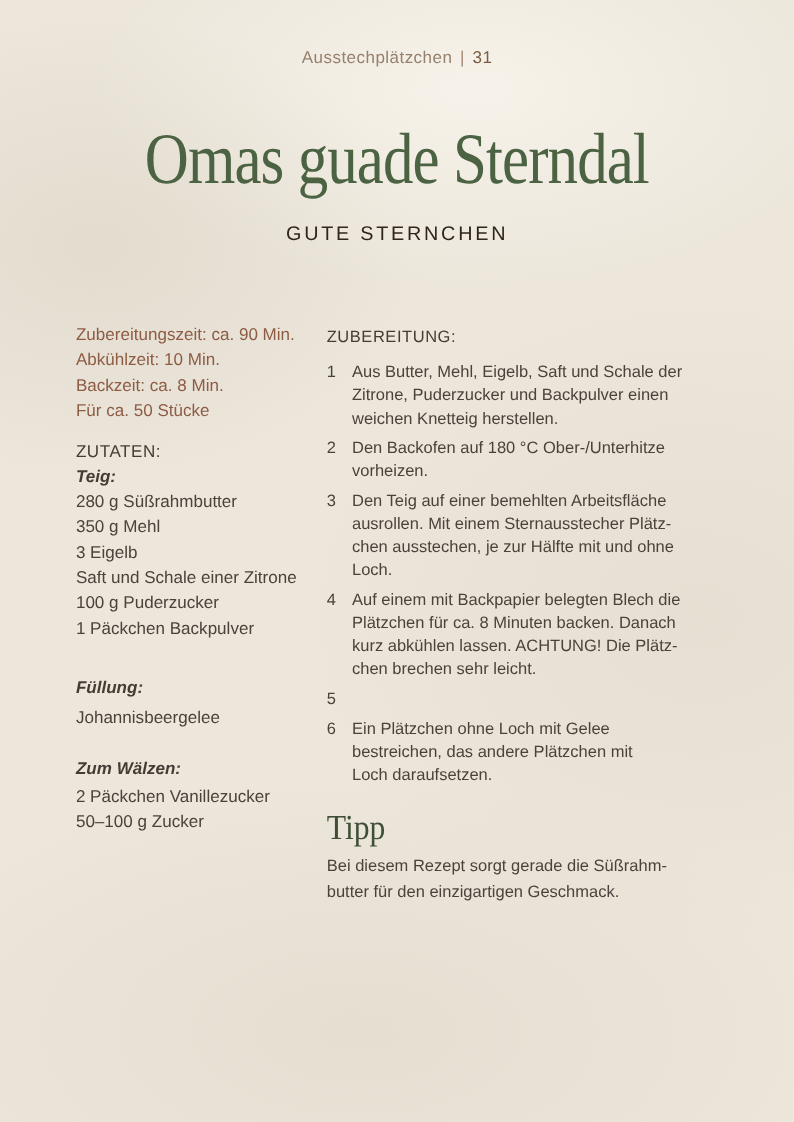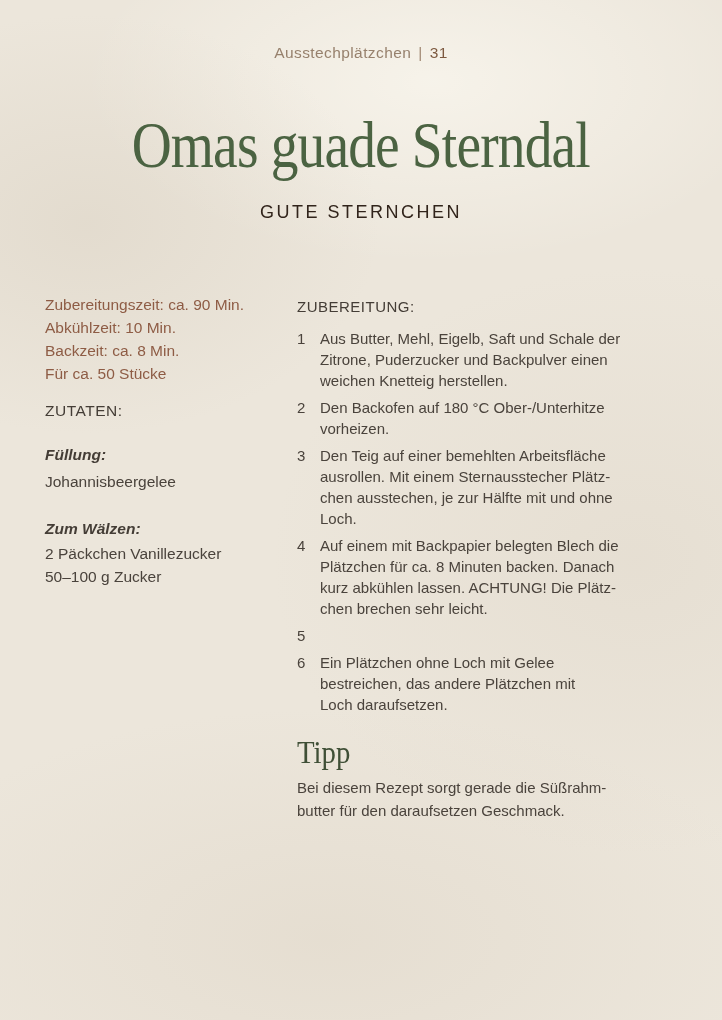--- a/index.html
+++ b/index.html
@@ -55,38 +55,38 @@
     text-align: center;
     font-size: 18px;
     font-weight: 400;
     letter-spacing: 2.5px;
     color: #31241b;
   }
 
   
   .left-col {
     position: absolute;
-    top: 293px; left: 45px;
+    top: 293px; left: 69px;
     width: 250px;
     font-size: 15.5px;
     line-height: 23px;
     white-space: nowrap;
   }
   .meta-block { color: #8e5c45; }
   .sec-heading {
     letter-spacing: 0.5px;
     color: #443d36;
   }
   .left-col .sec-heading { margin-top: 14px; }
   .group-label {
     font-style: italic;
     font-weight: 700;
     color: #443d36;
   }
-  .group-fuellung { margin-top: 21px; }
+  .group-fuellung { margin-top: 31px; }
   .group-fuellung .group-label { margin-bottom: 4px; }
   .group-waelzen { margin-top: 24px; }
   .group-waelzen .group-label { margin-bottom: 2px; }
 
   
   .right-col {
     position: absolute;
     top: 296px; left: 297px;
     width: 400px;
     font-size: 15px;
@@ -140,20 +140,29 @@
 
     <div class="meta-block">
       <div>Zubereitungszeit: ca. 90 Min.</div>
       <div>Abkühlzeit: 10 Min.</div>
       <div>Backzeit: ca. 8 Min.</div>
       <div>Für ca. 50 Stücke</div>
     </div>
 
     <div class="sec-heading">ZUTATEN:</div>
 
+    <div class="group group-teig">
+      <div class="group-label">Teig:</div>
+      <div class="ing-line">280 g Süßrahmbutter</div>
+      <div class="ing-line">350 g Mehl</div>
+      <div class="ing-line">3 Eigelb</div>
+      <div class="ing-line">Saft und Schale einer Zitrone</div>
+      <div class="ing-line">100 g Puderzucker</div>
+      <div class="ing-line">1 Päckchen Backpulver</div>
+    </div>
 
     <div class="group group-fuellung">
       <div class="group-label">Füllung:</div>
       <div class="ing-line">Johannisbeergelee</div>
     </div>
 
     <div class="group group-waelzen">
       <div class="group-label">Zum Wälzen:</div>
       <div class="ing-line">2 Päckchen Vanillezucker</div>
       <div class="ing-line">50–100 g Zucker</div>
@@ -196,18 +205,18 @@
     <div class="step">
       <span class="step-num">6</span>
       <div class="step-text">Ein Plätzchen ohne Loch mit Gelee
 bestreichen, das andere Plätzchen mit
 Loch daraufsetzen.</div>
     </div>
 
     <div class="tip">
       <div class="tip-heading"><span class="squeeze">Tipp</span></div>
       <div class="tip-text">Bei diesem Rezept sorgt gerade die Süßrahm-
-butter für den daraufsetzen Geschmack.</div>
+butter für den einzigartigen Geschmack.</div>
     </div>
 
   </div>
 
 </div>
 
 </body></html>

